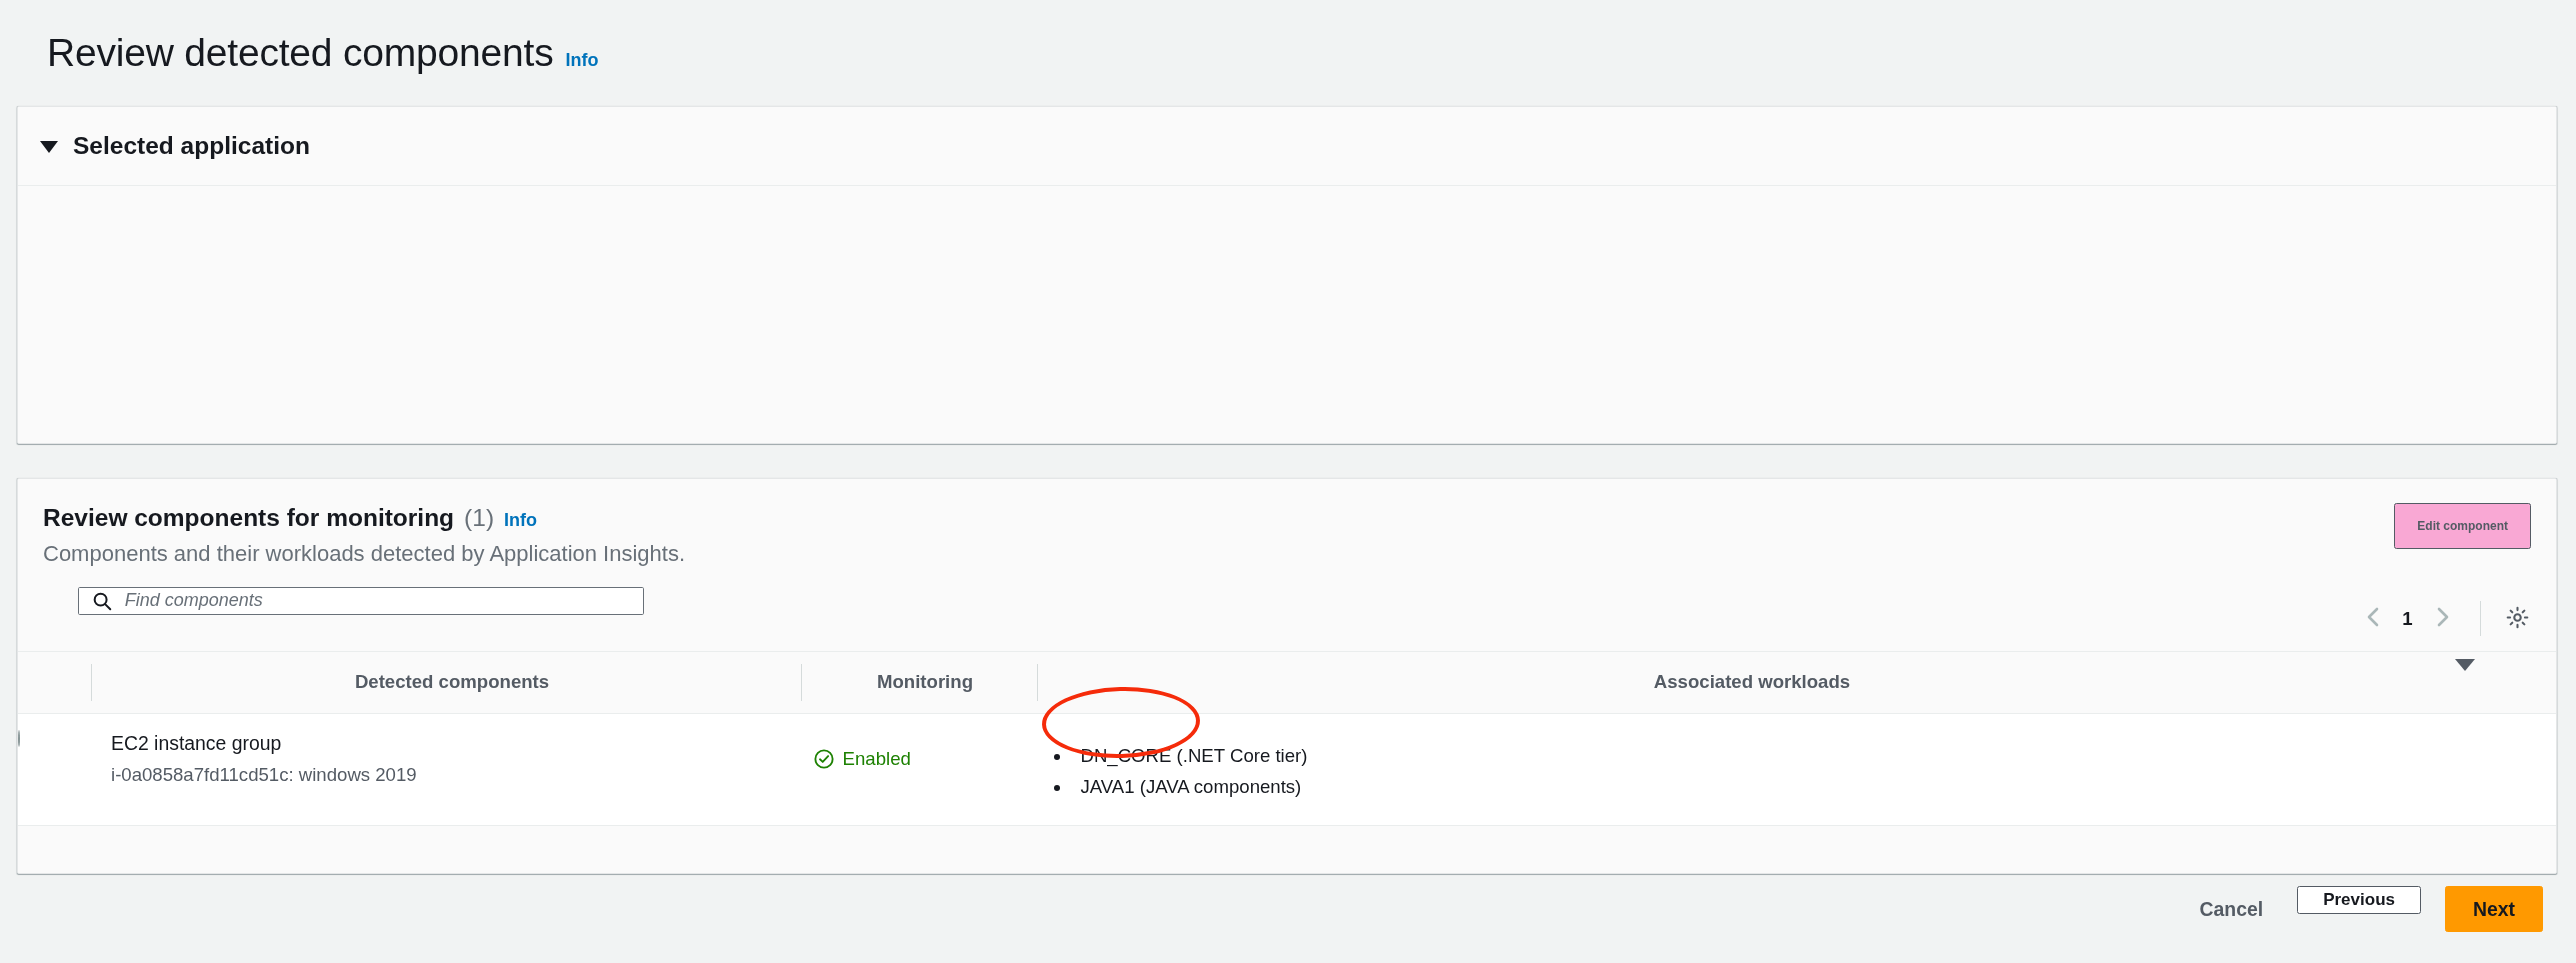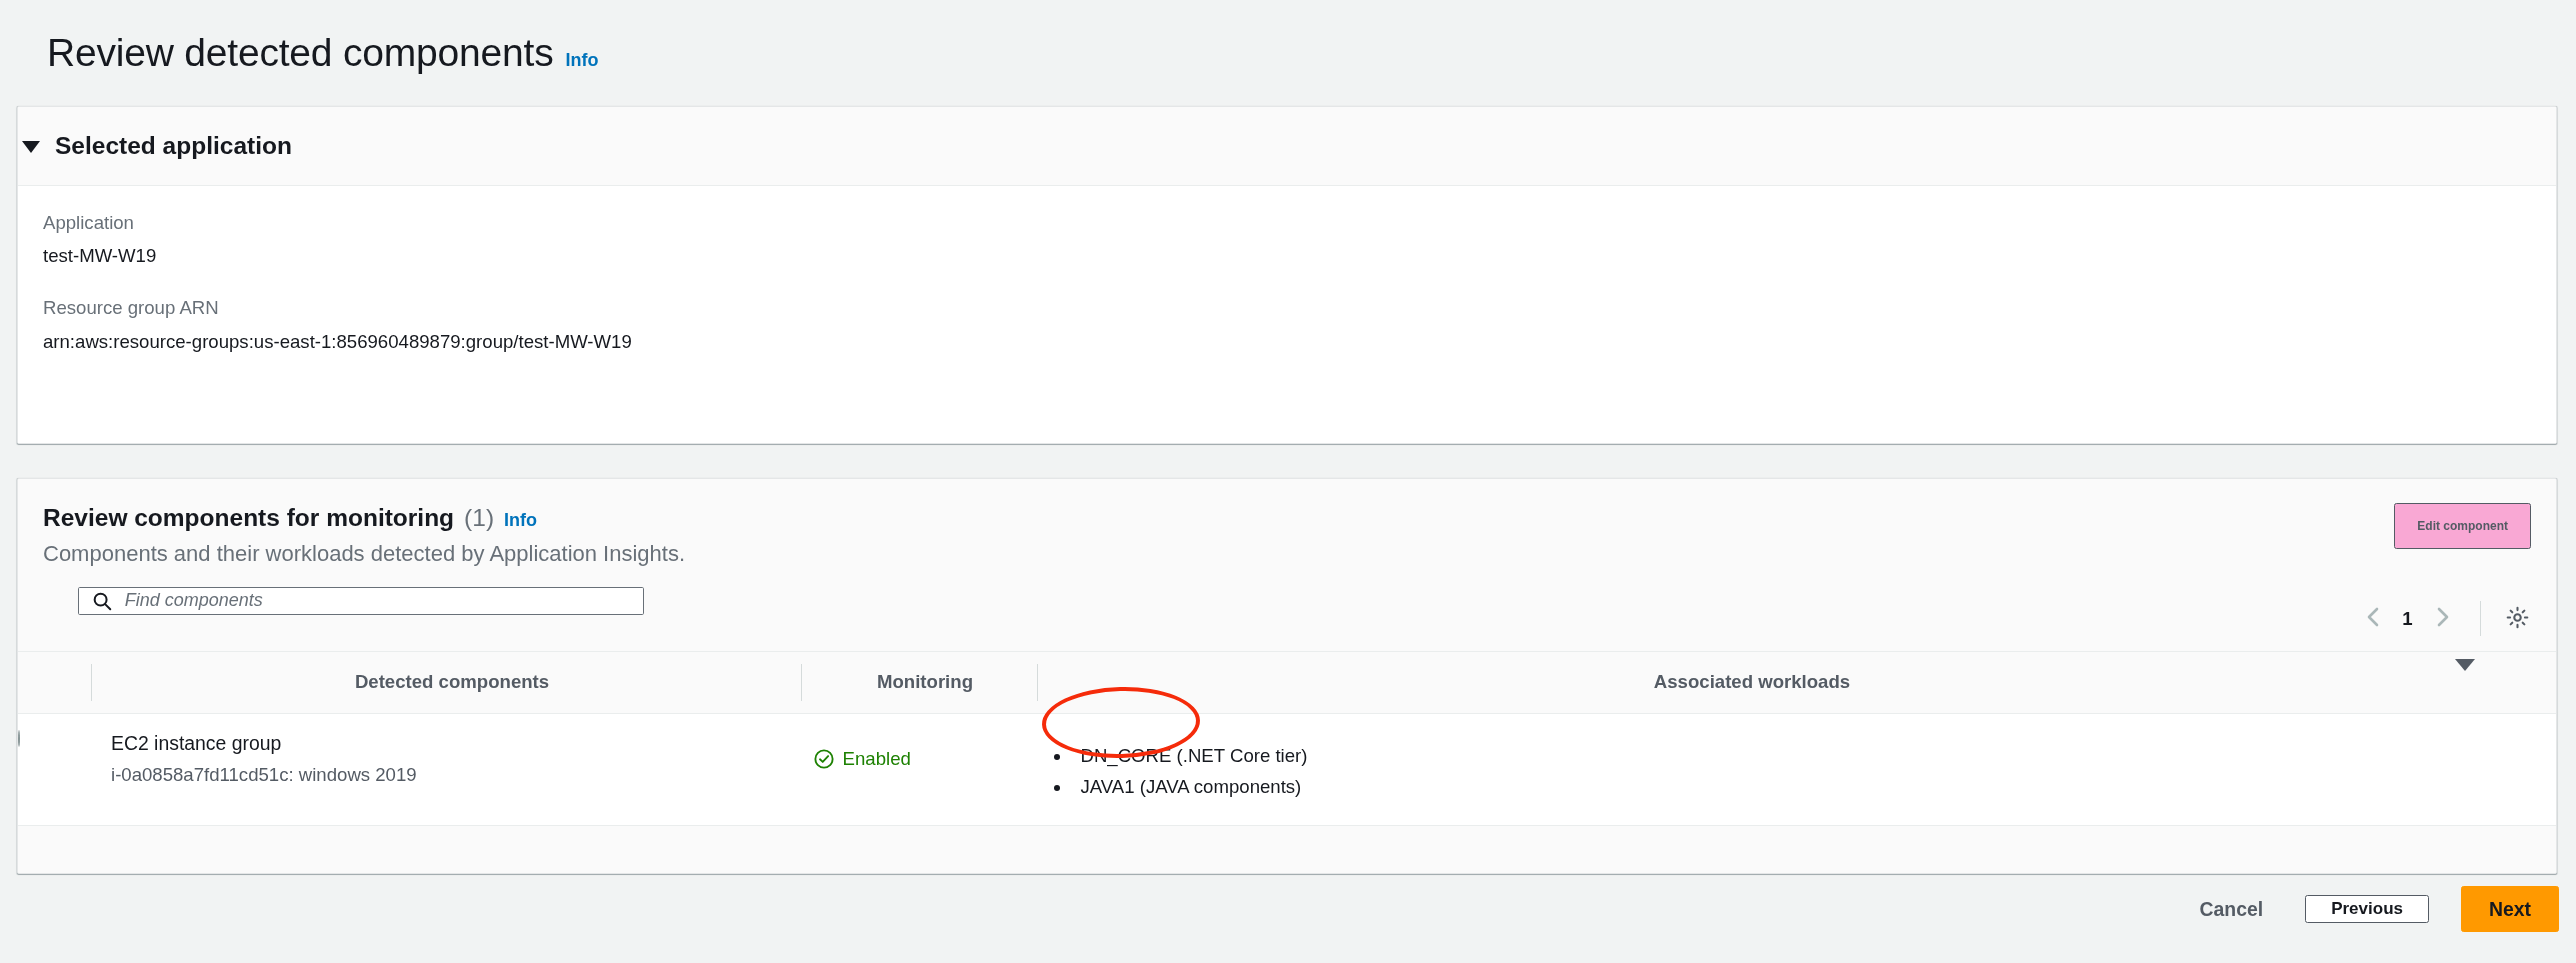--- a/index.html
+++ b/index.html
@@ -57,21 +57,21 @@
     box-sizing: border-box;
     box-shadow: 0 0.8px 0.8px 0 rgba(0,28,36,.18), 0.8px 0.8px 0.8px 0 rgba(0,28,36,.10), -0.8px 0.8px 0.8px 0 rgba(0,28,36,.10);
   }
   #panel-selected-application { top: 106px; height: 338px; }
   #panel-review-components { top: 478px; height: 396px; }
 
   .panel-header-bar {
     height: 79px;
     display: flex;
     align-items: center;
-    padding: 0 4px;
+    padding: 0 22px;
     box-sizing: border-box;
     border-bottom: 0.8px solid #eaeded;
     background: #fafafa;
   }
   .expand-toggle {
     display: flex;
     align-items: center;
     gap: 15px;
     cursor: pointer;
   }
@@ -338,25 +338,25 @@
     font-size: 18.6px;
     color: #16191f;
     line-height: 1.35;
     margin-bottom: 6.8px;
     padding-left: 8.5px;
   }
 
   
   .footer {
     position: absolute;
-    right: 17px;
+    right: 33px;
     top: 886px;
     display: flex;
-    align-items: center;
-    gap: 32px;
+    align-items: flex-start;
+    gap: 24px;
   }
   .btn-link {
     font-size: 19.4px;
     font-weight: 700;
     color: #545b64;
     background: transparent;
     border: none;
     cursor: pointer;
     font-family: "Liberation Sans", "DejaVu Sans", sans-serif;
     padding: 0 10px;
@@ -409,30 +409,20 @@
   <div class="page-header">
     <h1 class="page-title">Review detected components</h1>
     <a class="info-link">Info</a>
   </div>
 
   <section class="panel" id="panel-selected-application">
     <div class="panel-header-bar">
       <div class="expand-toggle">
         <span class="caret-down"></span>
         <span class="panel-header-title">Selected application</span>
-      </div>
-    </div>
-    <div class="panel-body">
-      <div class="kv-block">
-        <div class="kv-label">Application</div>
-        <div class="kv-value">test-MW-W19</div>
-      </div>
-      <div class="kv-block">
-        <div class="kv-label">Resource group ARN</div>
-        <div class="kv-value">arn:aws:resource-groups:us-east-1:856960489879:group/test-MW-W19</div>
       </div>
     </div>
   </section>
 
   <section class="panel" id="panel-review-components">
 
     <div class="rc-header">
       <div class="rc-title-row">
         <span class="rc-title">Review components for monitoring</span>
         <span class="rc-count">(1)</span>

